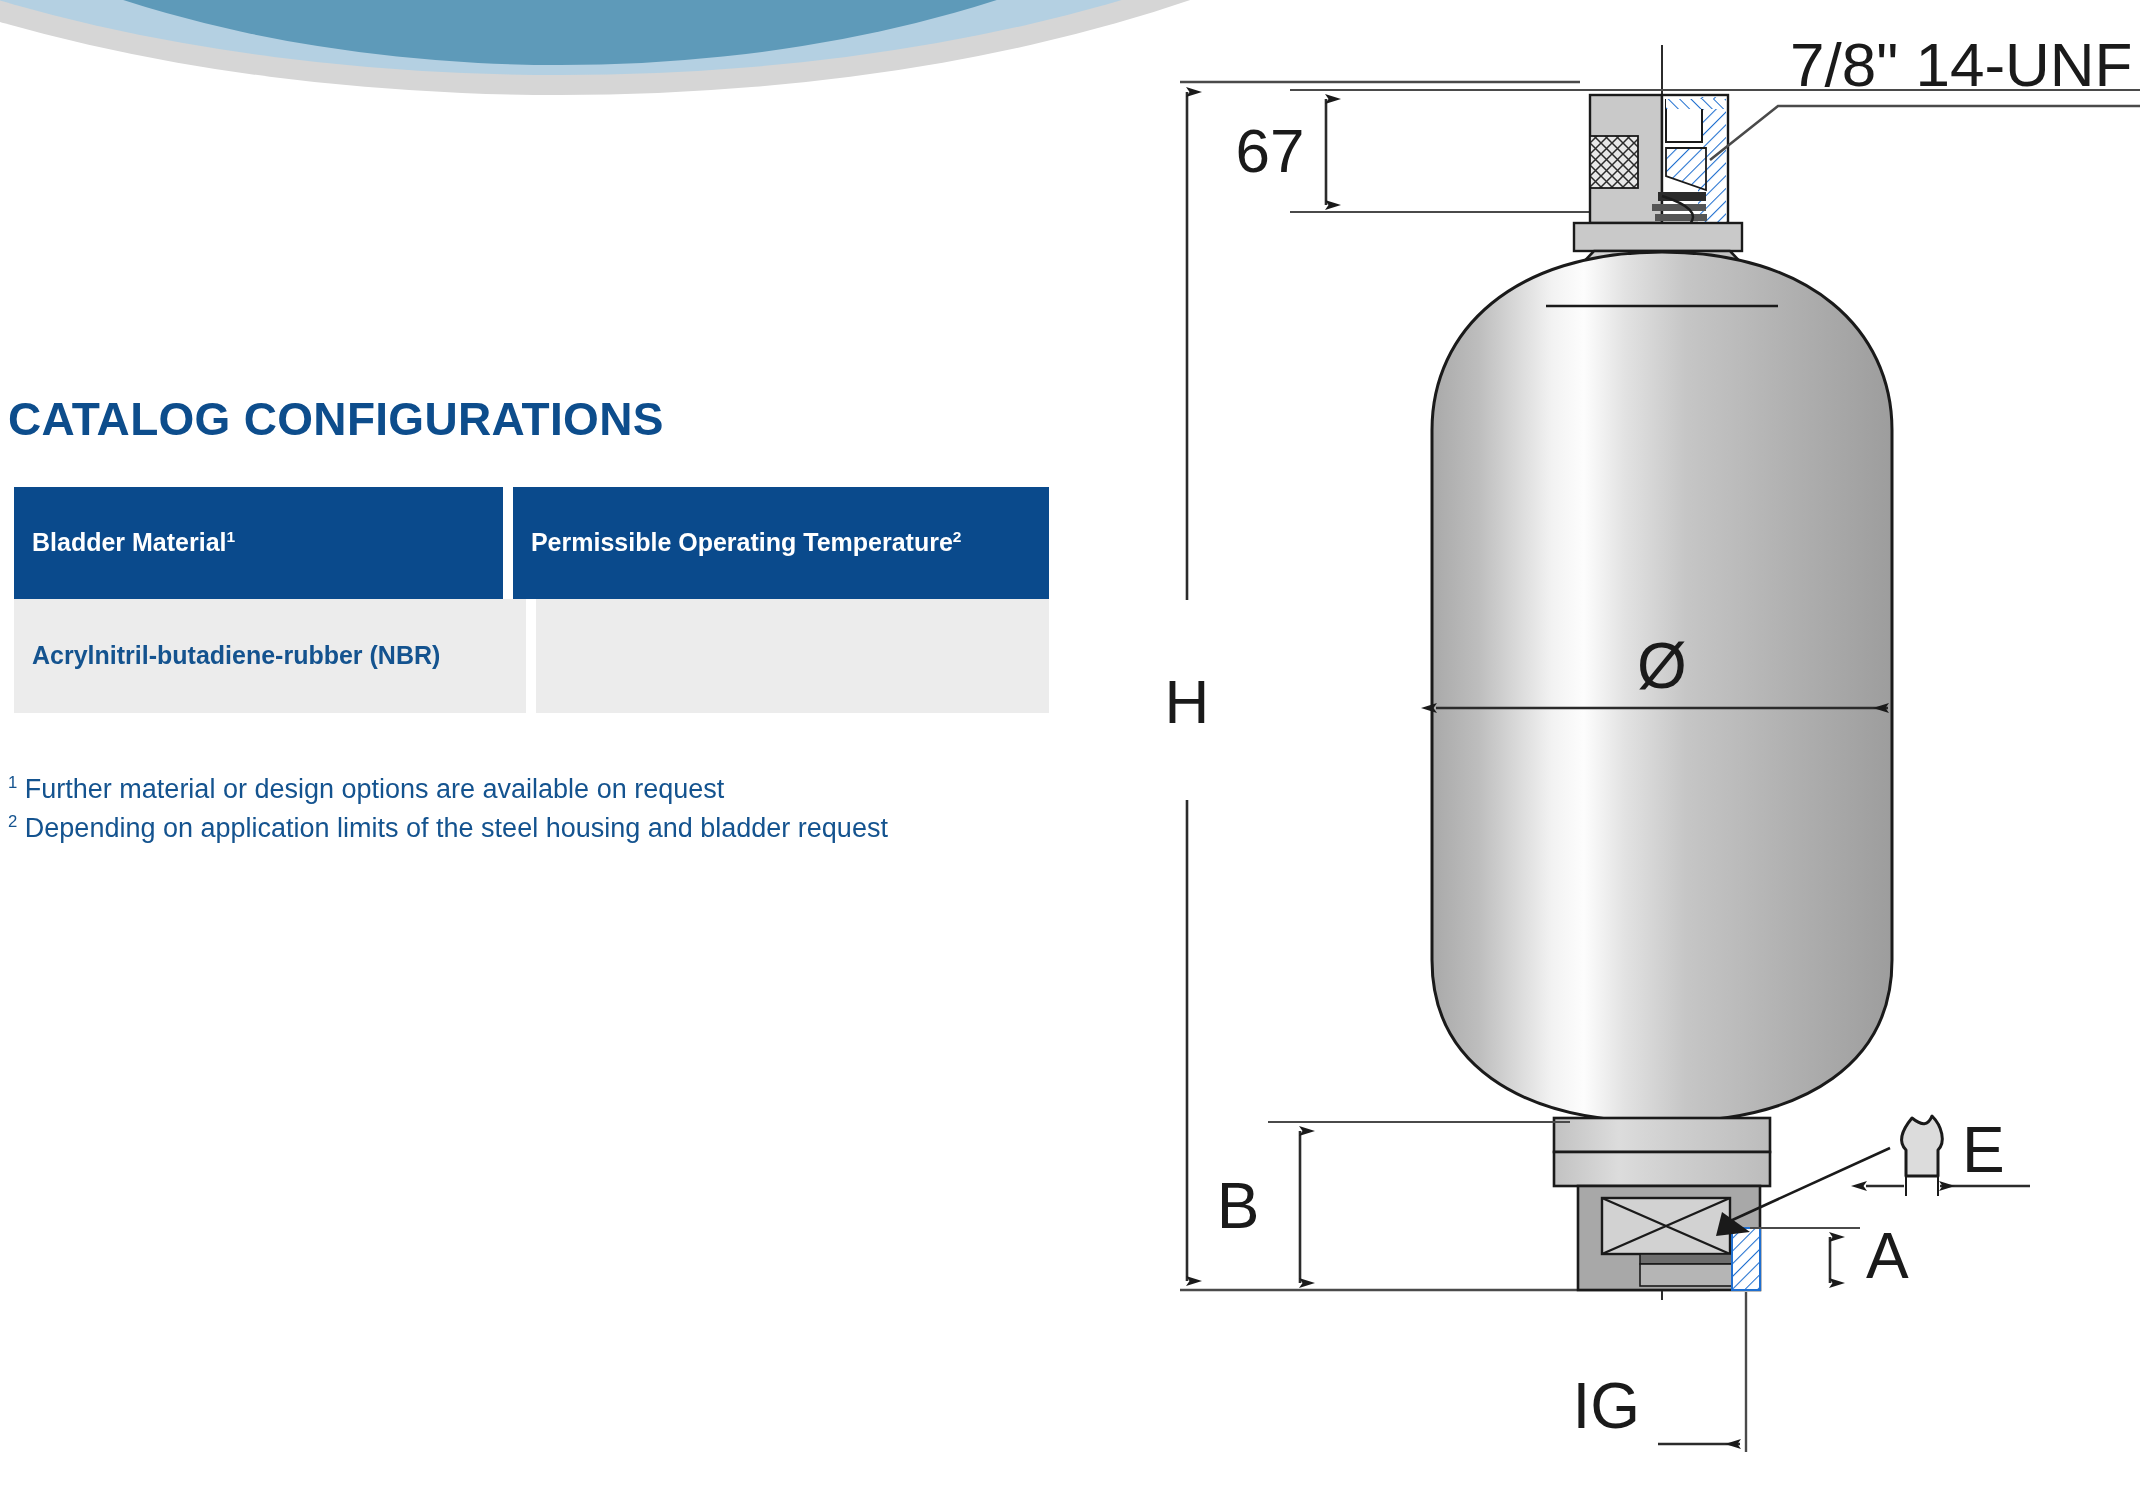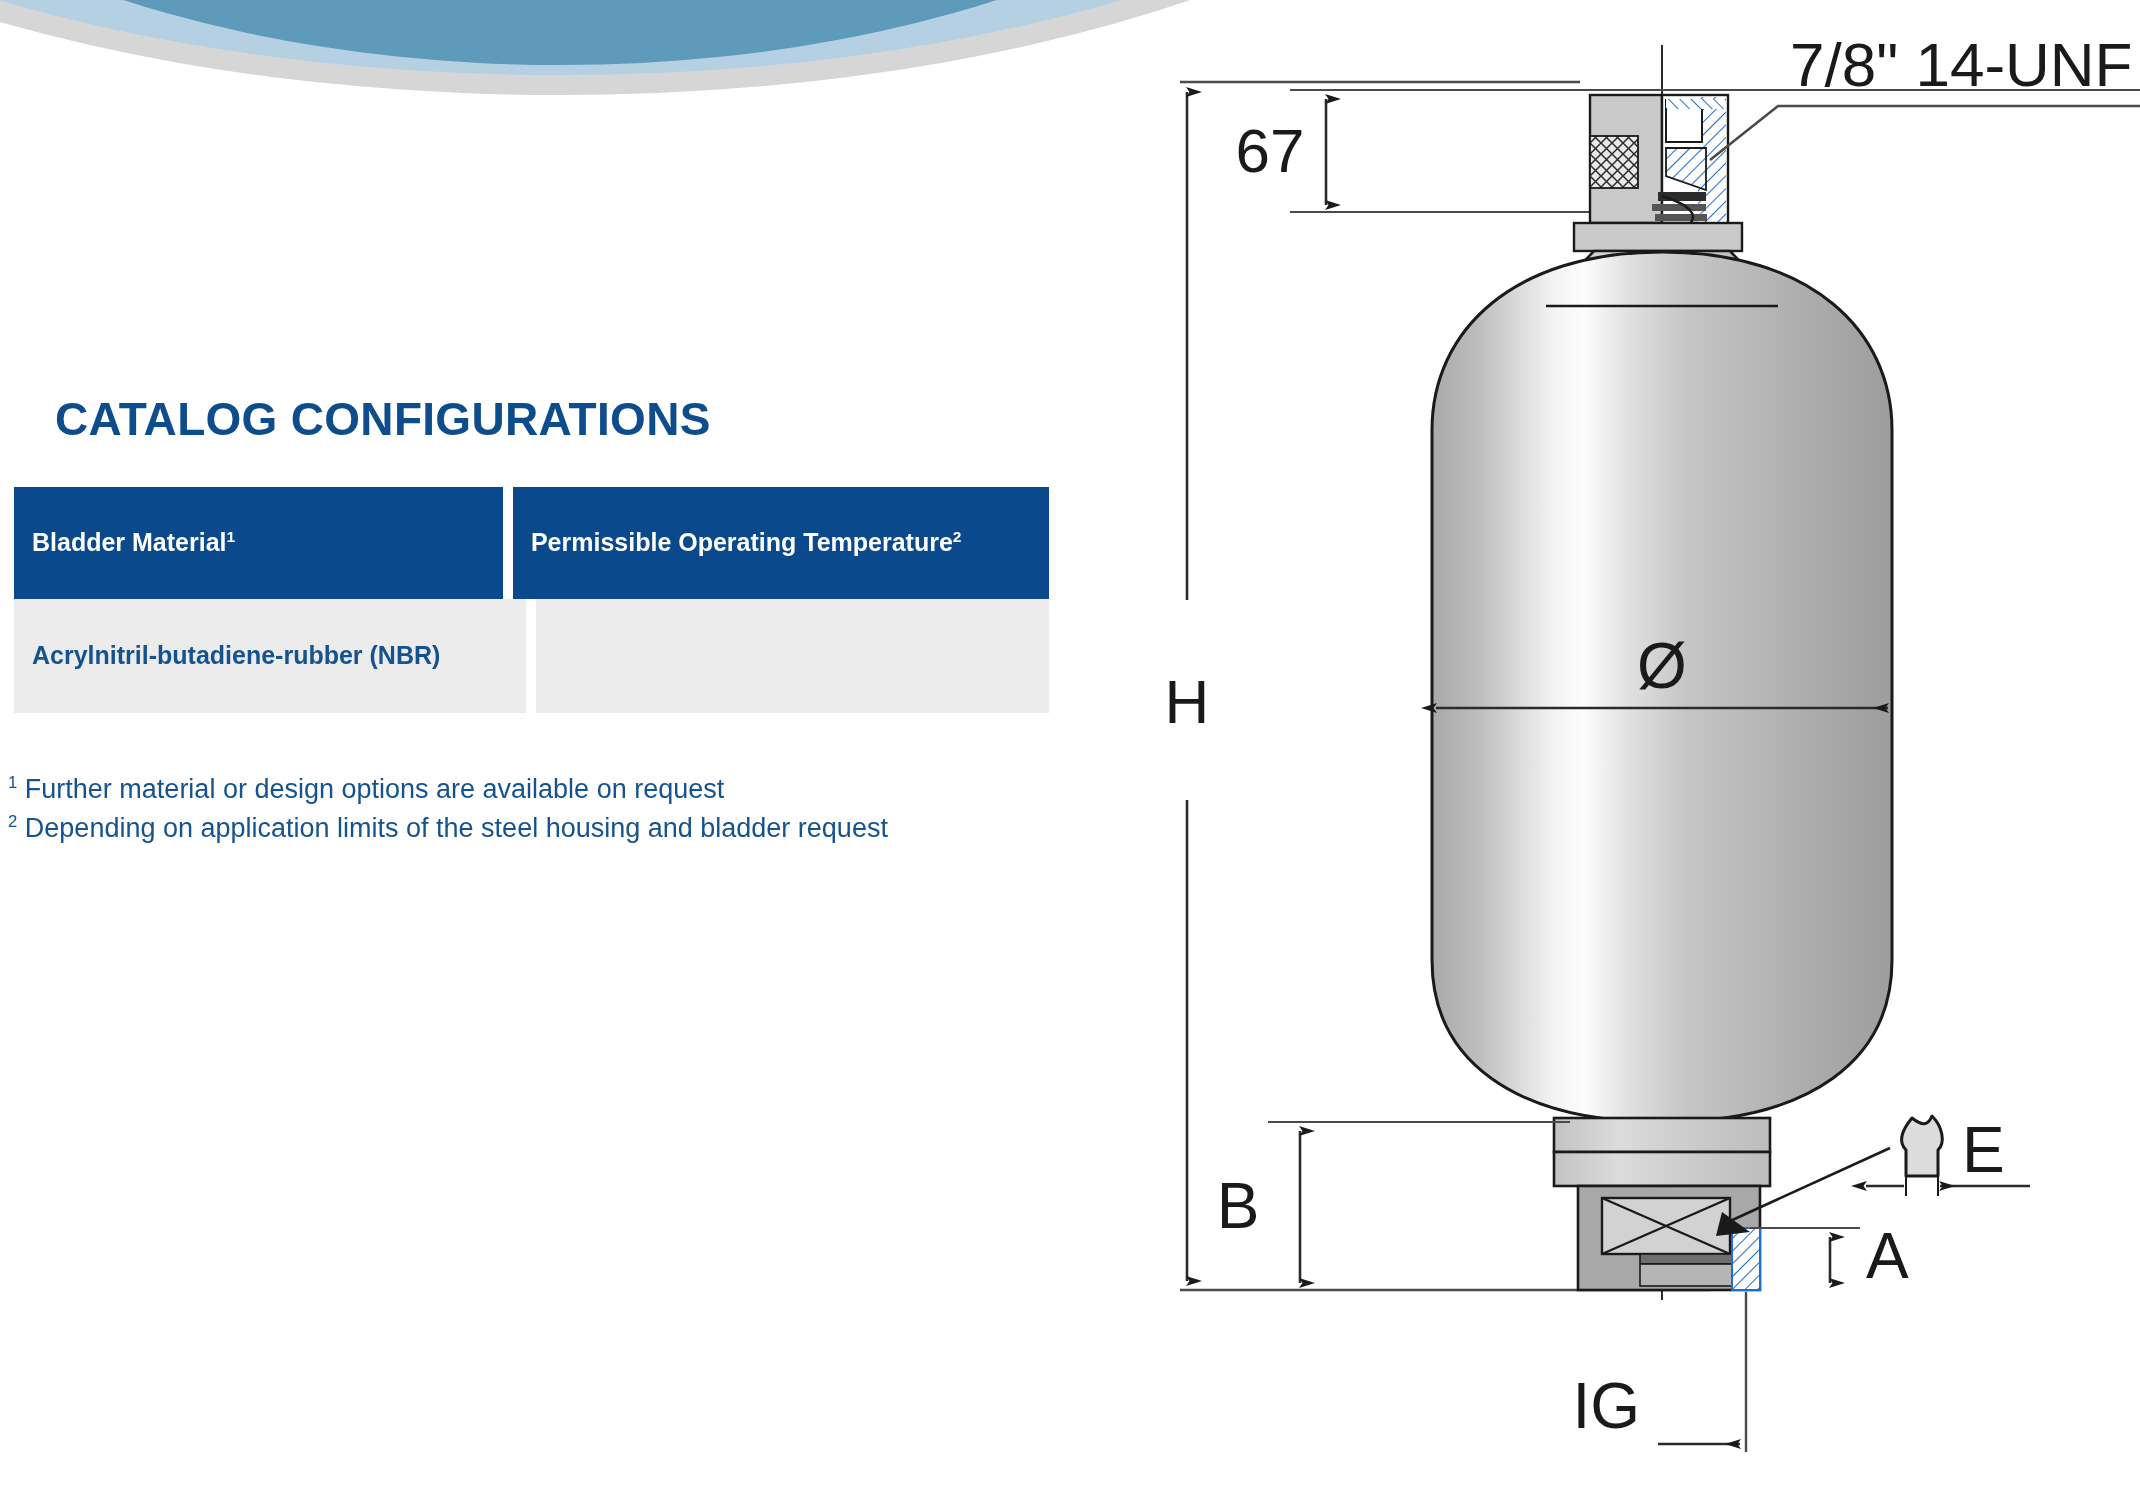--- a/index.html
+++ b/index.html
@@ -5,21 +5,21 @@
   html,body{margin:0;padding:0;background:#ffffff;}
   body{width:2140px;height:1512px;position:relative;overflow:hidden;
        font-family:"Liberation Sans",sans-serif;}
 
   
   #deco{position:absolute;left:0;top:0;width:1200px;height:110px;overflow:hidden;}
 
   
   #page-title{position:absolute;left:8px;top:392px;
       font-size:46px;font-weight:700;color:#0d4d8c;letter-spacing:.3px;
-      white-space:nowrap;margin-left:47px;}
+      white-space:nowrap;}
 
   #spec-table{position:absolute;left:14px;top:487px;width:1035px;}
   .tbl-row{display:flex;width:100%;}
   .tbl-head{background:#0a4a8c;color:#ffffff;}
   .tbl-body{background:#ececec;color:#14538f;}
   .tbl-cell{box-sizing:border-box;padding:20px 18px;font-size:25px;font-weight:700;line-height:1.25;}
   .col-a{width:512px;}
   .col-gap{width:10px;background:#ffffff;}
   .col-b{width:561px;}
   .tbl-head .tbl-cell{min-height:112px;display:flex;align-items:center;}

